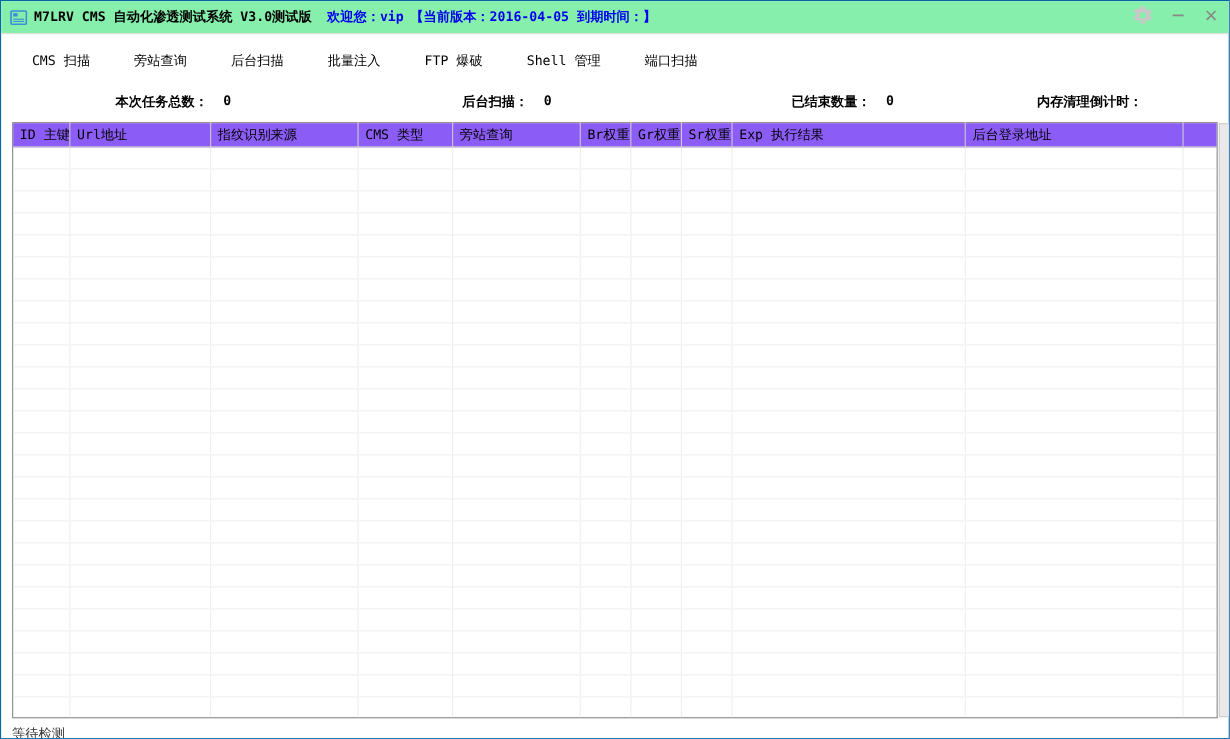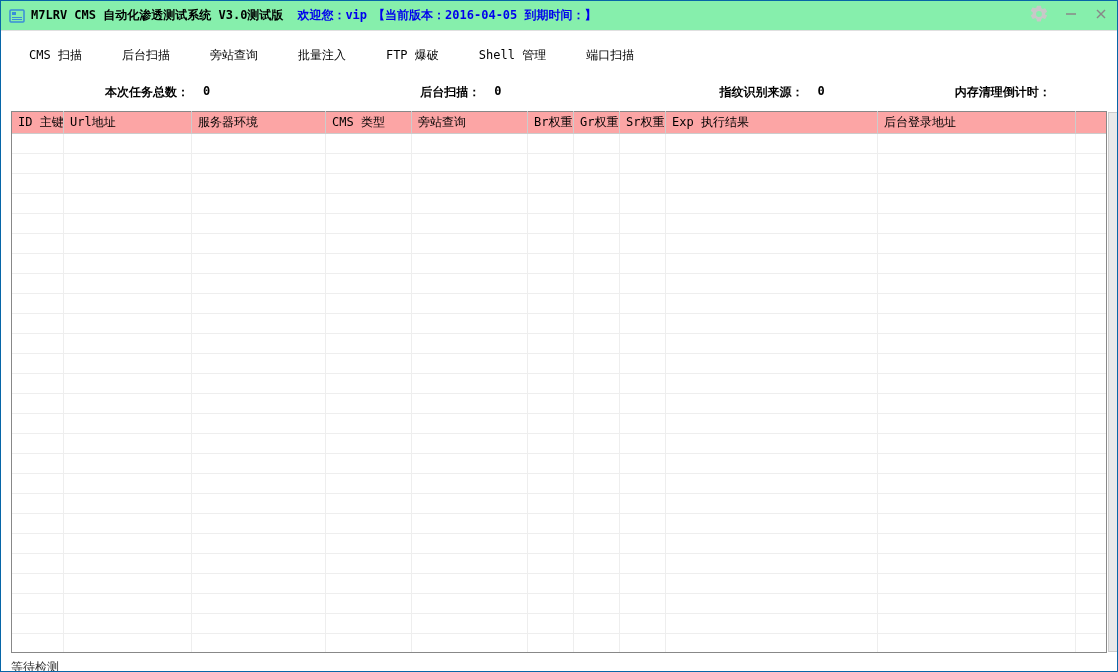--- a/index.html
+++ b/index.html
@@ -82,21 +82,21 @@
     .stat-block.s4 { margin-left: 90px; }
     .grid-wrap {
       margin: 0 10px;
       border: 1px solid #888;
       height: 542px;
       position: relative;
       background: #fff;
     }
     .grid-head {
       display: flex;
-      background: #fca5a5;
+      background: #8b5cf6;
       border-bottom: 1px solid #ccc;
       height: 22px;
       align-items: center;
     }
     .gh {
       padding: 3px 6px;
       border-right: 1px solid #ccc;
       overflow: hidden;
       white-space: nowrap;
       font-family: "SimSun", monospace;
@@ -167,51 +167,51 @@
       <svg width="12" height="12" viewBox="0 0 12 12">
           <line x1="2" y1="2" x2="10" y2="10" stroke="#888" stroke-width="1.5"></line>
           <line x1="10" y1="2" x2="2" y2="10" stroke="#888" stroke-width="1.5"></line>
         </svg>
     </span>
   </div>
 </div>
 
 <div class="tabbar">
   <div class="tab">CMS 扫描</div>
+  <div class="tab">旁站查询</div>
   <div class="tab">后台扫描</div>
-  <div class="tab">旁站查询</div>
   <div class="tab">批量注入</div>
   <div class="tab">FTP 爆破</div>
   <div class="tab">Shell 管理</div>
   <div class="tab">端口扫描</div>
 </div>
 
 <div class="stats-row">
   <div class="stat-block s1">
     <span>本次任务总数：</span>
     <span>0</span>
   </div>
   <div class="stat-block s2">
     <span>后台扫描：</span>
     <span>0</span>
   </div>
   <div class="stat-block s3">
-    <span>指纹识别来源：</span>
+    <span>已结束数量：</span>
     <span>0</span>
   </div>
   <div class="stat-block s4">
     <span>内存清理倒计时：</span>
   </div>
 </div>
 
 <div class="grid-wrap">
   <div class="grid-head">
     <div class="gh c-id">ID 主键</div>
     <div class="gh c-url">Url地址</div>
-    <div class="gh c-fp">服务器环境</div>
+    <div class="gh c-fp">指纹识别来源</div>
     <div class="gh c-cms">CMS 类型</div>
     <div class="gh c-srv">旁站查询</div>
     <div class="gh c-br">Br权重</div>
     <div class="gh c-gr">Gr权重</div>
     <div class="gh c-sr">Sr权重</div>
     <div class="gh c-exp">Exp 执行结果</div>
     <div class="gh c-bak">后台登录地址</div>
   </div>
   <div class="grid-body" id="grid-body">
       <div class="grid-row">

